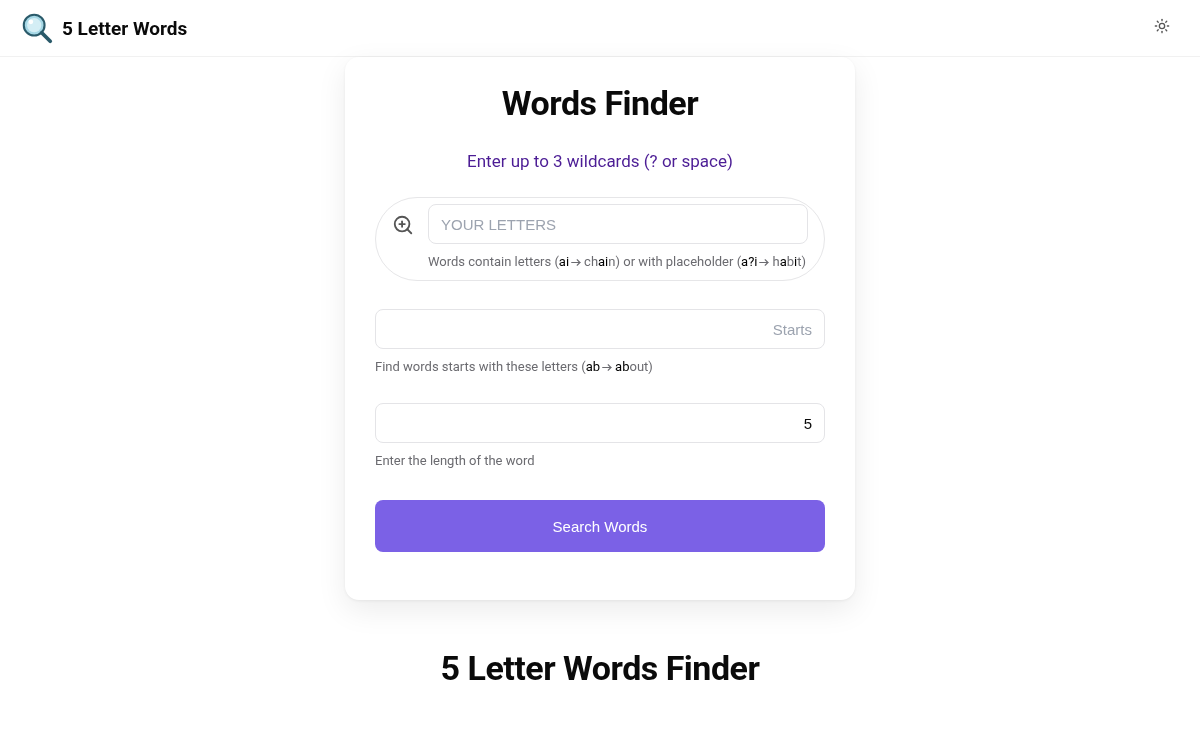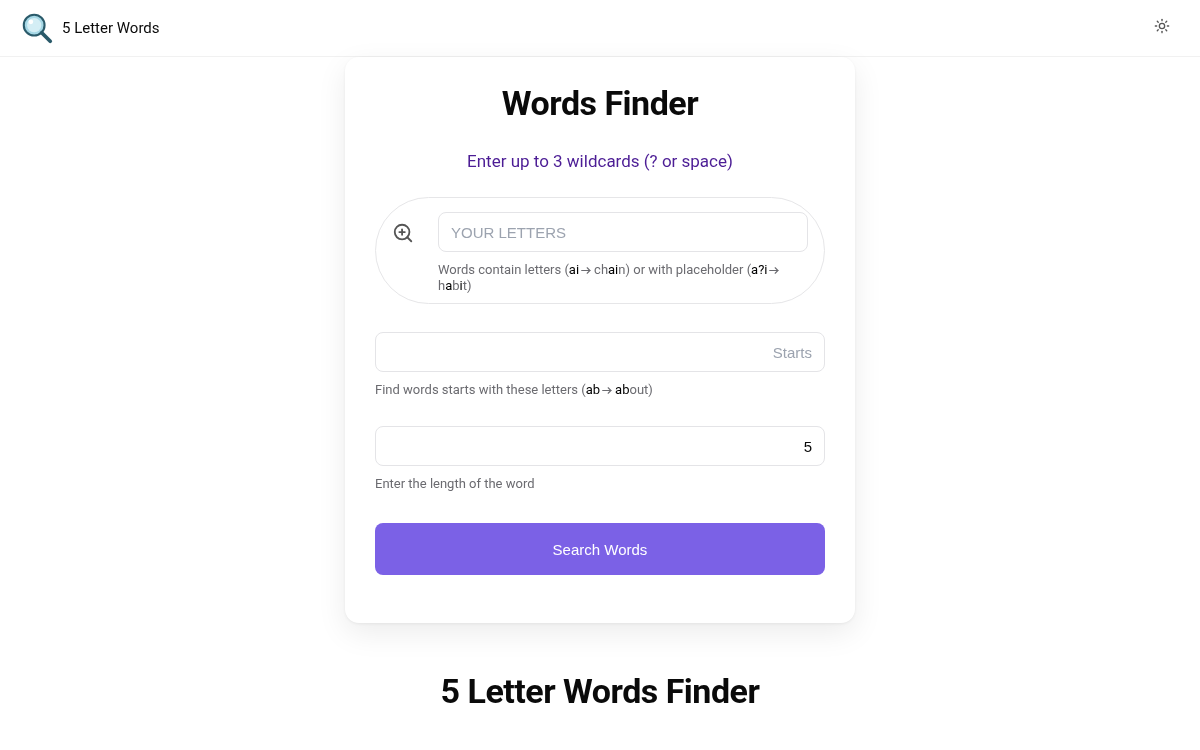--- a/index.html
+++ b/index.html
@@ -14,22 +14,22 @@
       justify-content: space-between;
       padding: 10px 20px;
       border-bottom: 1px solid #f1f1f1;
     }
     .brand {
       display: flex;
       align-items: center;
       gap: 8px;
     }
     .brand-title {
-      font-weight: 400;
-      font-size: 15px;
+      font-weight: 700;
+      font-size: 19px;
     }
     .logo-icon { width: 34px; height: 34px; }
     .theme-toggle {
       width: 36px;
       height: 36px;
       border-radius: 50%;
       display: flex;
       align-items: center;
       justify-content: center;
       color: #555;
@@ -60,24 +60,24 @@
     }
     .wildcards-hint {
       text-align: center;
       font-size: 17px;
       color: #4c1d95;
       margin-bottom: 26px;
     }
     .letters-wrap {
       border: 1px solid #e6e6e8;
       border-radius: 9999px;
-      padding: 14px 16px 10px;
+      padding: 6px 16px 10px;
       display: flex;
       align-items: flex-start;
-      gap: 24px;
+      gap: 14px;
     }
     .zoom-icon {
       width: 22px;
       height: 22px;
       flex: 0 0 auto;
       color: #555;
       margin-top: 10px;
     }
     .letters-col { flex: 1; }
     .input {

